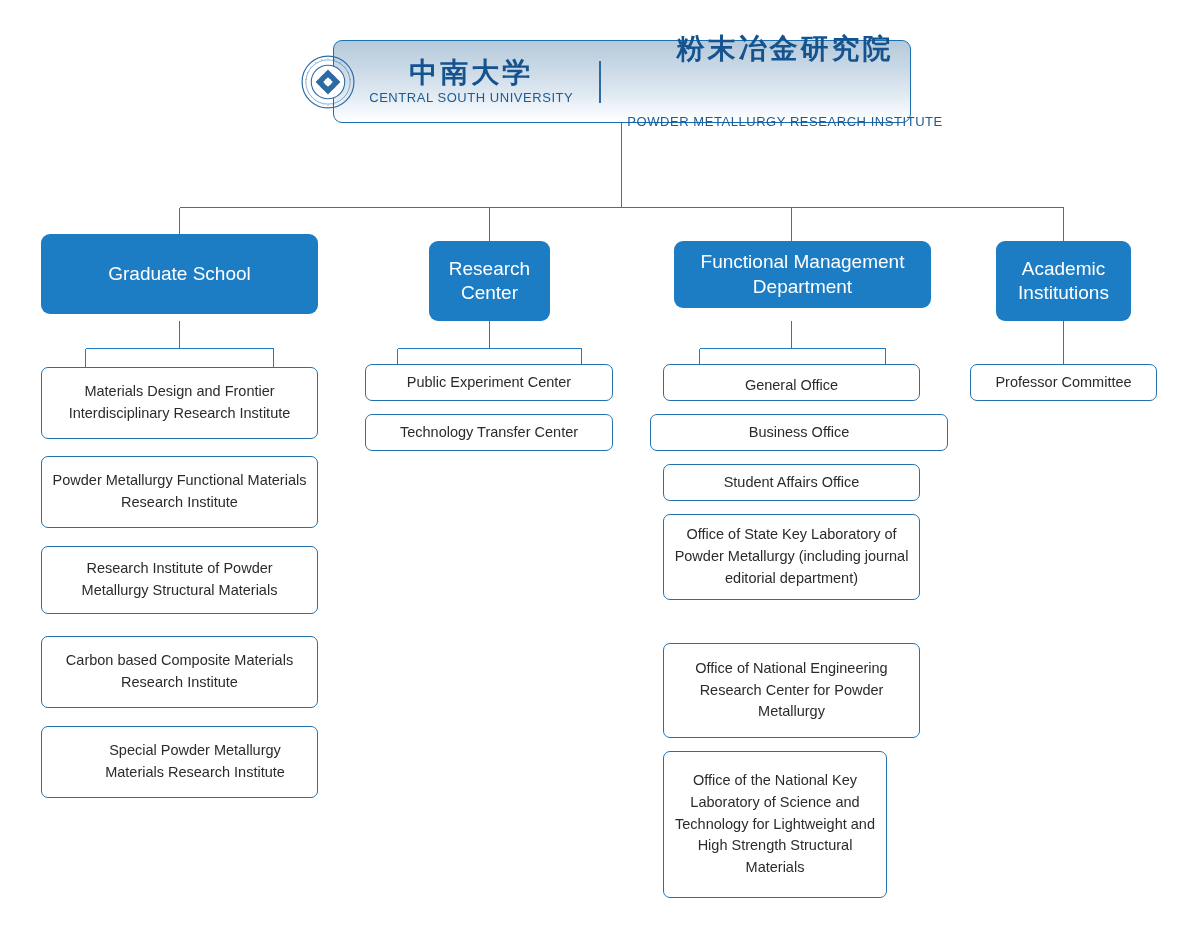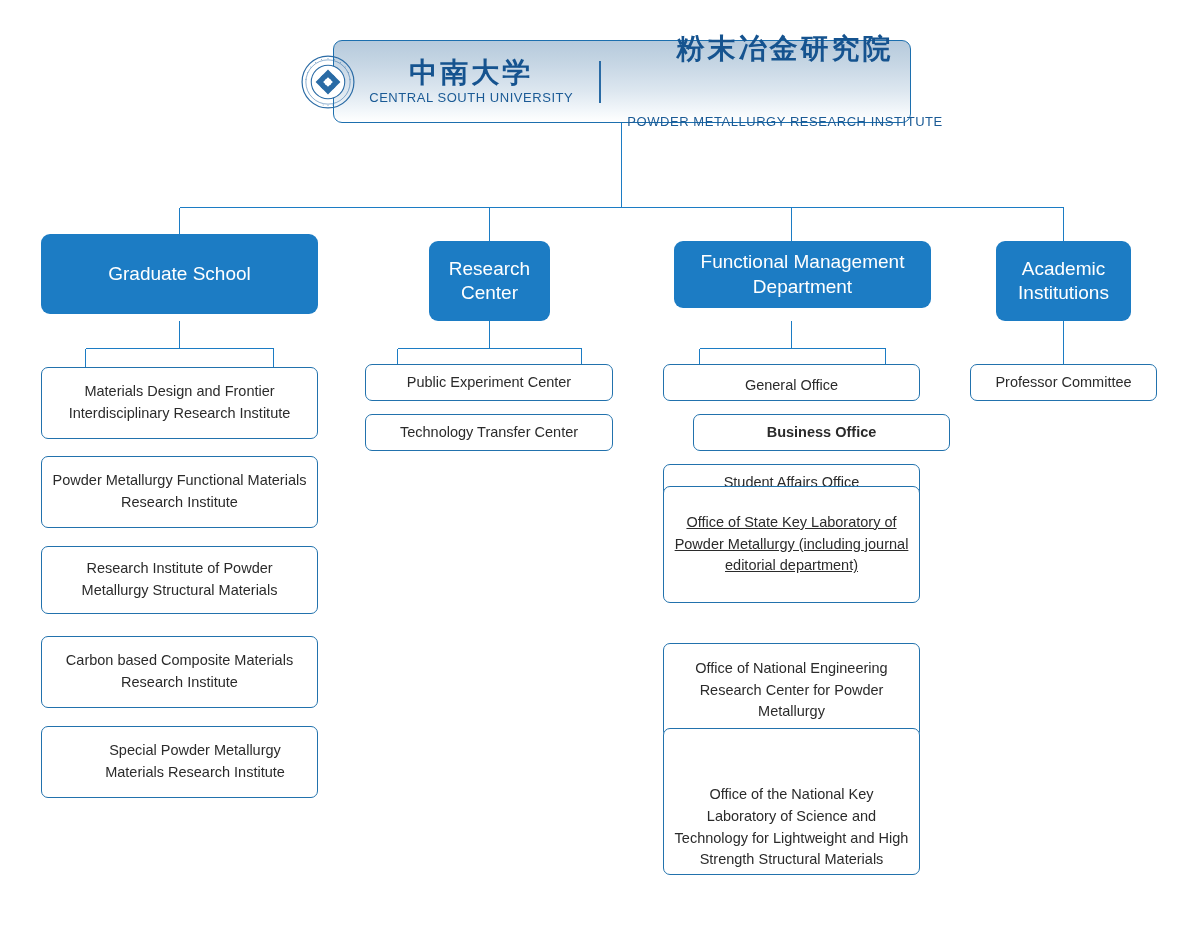--- a/index.html
+++ b/index.html
@@ -227,33 +227,33 @@
   <div class="node-white" style="left:365px; top:364px; width:248px; height:37px;">
     <span>Public Experiment Center</span>
   </div>
   <div class="node-white" style="left:365px; top:414px; width:248px; height:37px;">
     <span>Technology Transfer Center</span>
   </div>
 
   <div class="node-white" style="left:663px; top:364px; width:257px; height:37px;align-items:flex-end;">
     <span>General Office</span>
   </div>
-  <div class="node-white" style="left:693px; top:414px; width:257px; height:37px;font-weight:bold;">
+  <div class="node-white" style="left:650px; top:414px; width:298px; height:37px;">
     <span>Business Office</span>
   </div>
   <div class="node-white" style="left:663px; top:464px; width:257px; height:37px;">
     <span>Student Affairs Office</span>
   </div>
-  <div class="node-white" style="left:663px; top:486px; width:257px; height:117px;text-decoration:underline;">
+  <div class="node-white" style="left:663px; top:514px; width:257px; height:86px;">
     <span>Office of State Key Laboratory of Powder Metallurgy (including journal editorial department)</span>
   </div>
   <div class="node-white" style="left:663px; top:643px; width:257px; height:95px;">
     <span>Office of National Engineering Research Center for Powder Metallurgy</span>
   </div>
-  <div class="node-white" style="left:663px; top:728px; width:257px; height:147px;align-items:flex-end;">
+  <div class="node-white" style="left:663px; top:751px; width:224px; height:147px;">
     <span>Office of the National Key Laboratory of Science and Technology for Lightweight and High Strength Structural Materials</span>
   </div>
 
   <div class="node-white" style="left:970px; top:364px; width:187px; height:37px;">
     <span>Professor Committee</span>
   </div>
 
 </div>
 
 </body></html>

